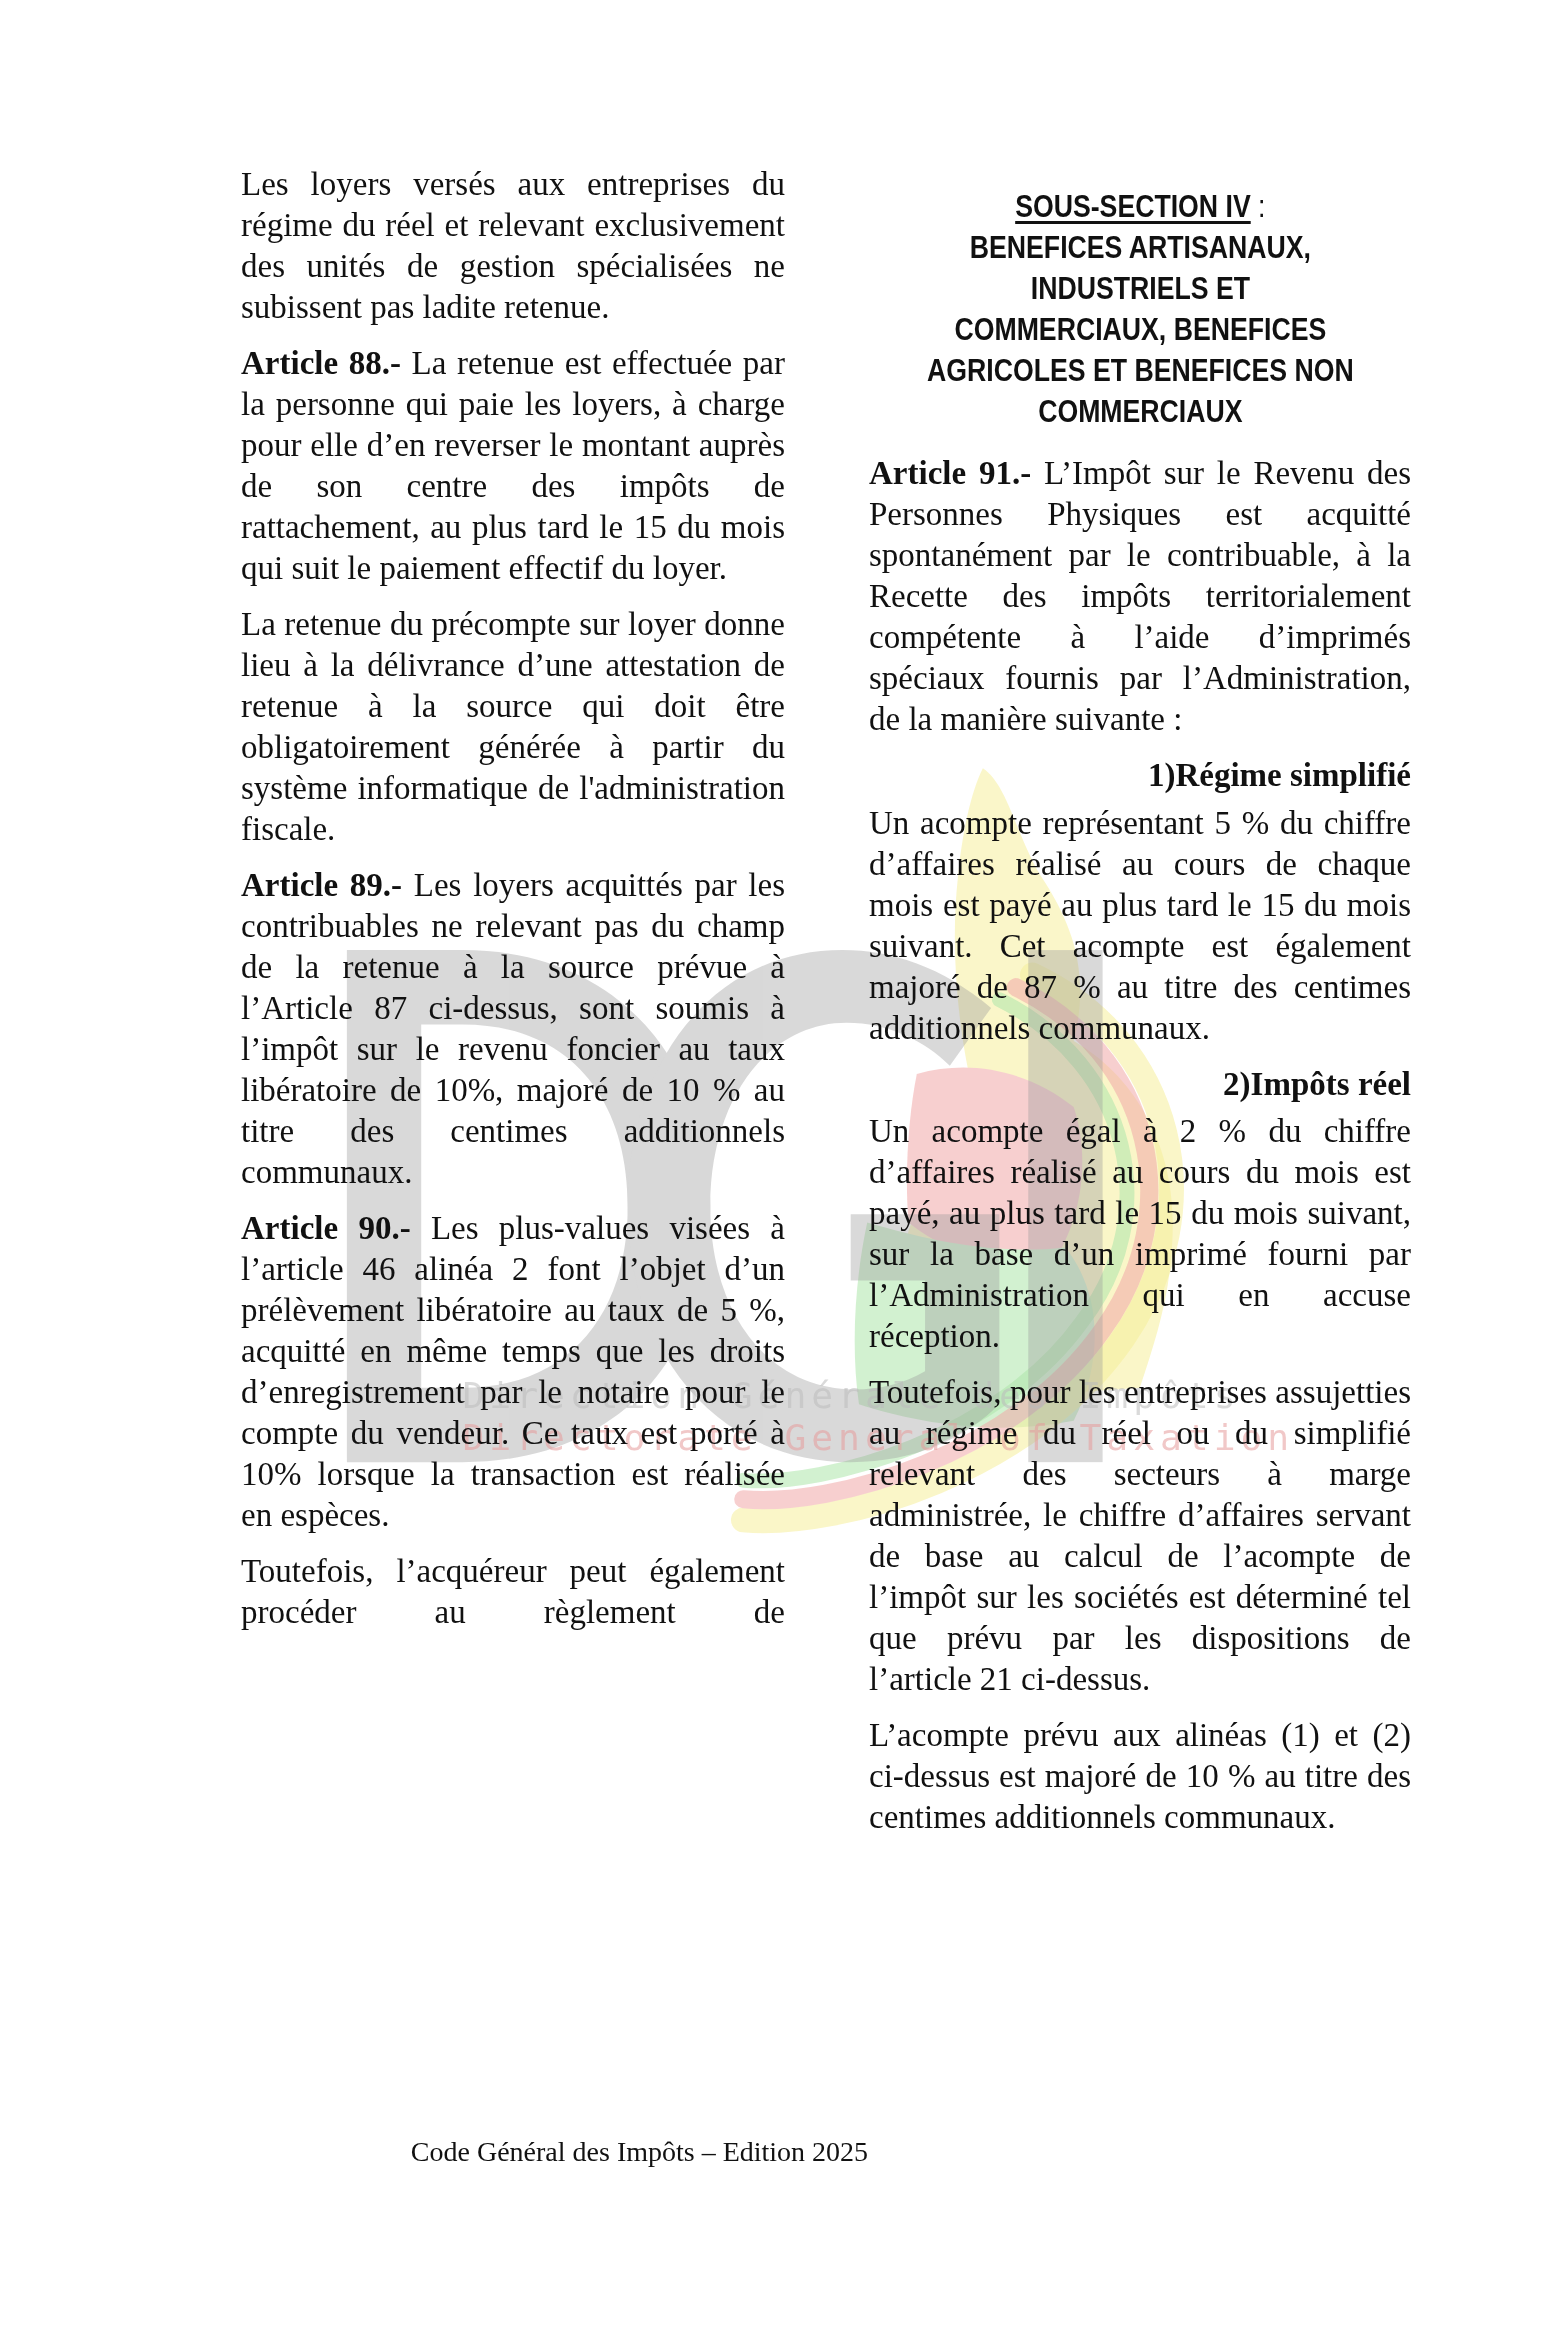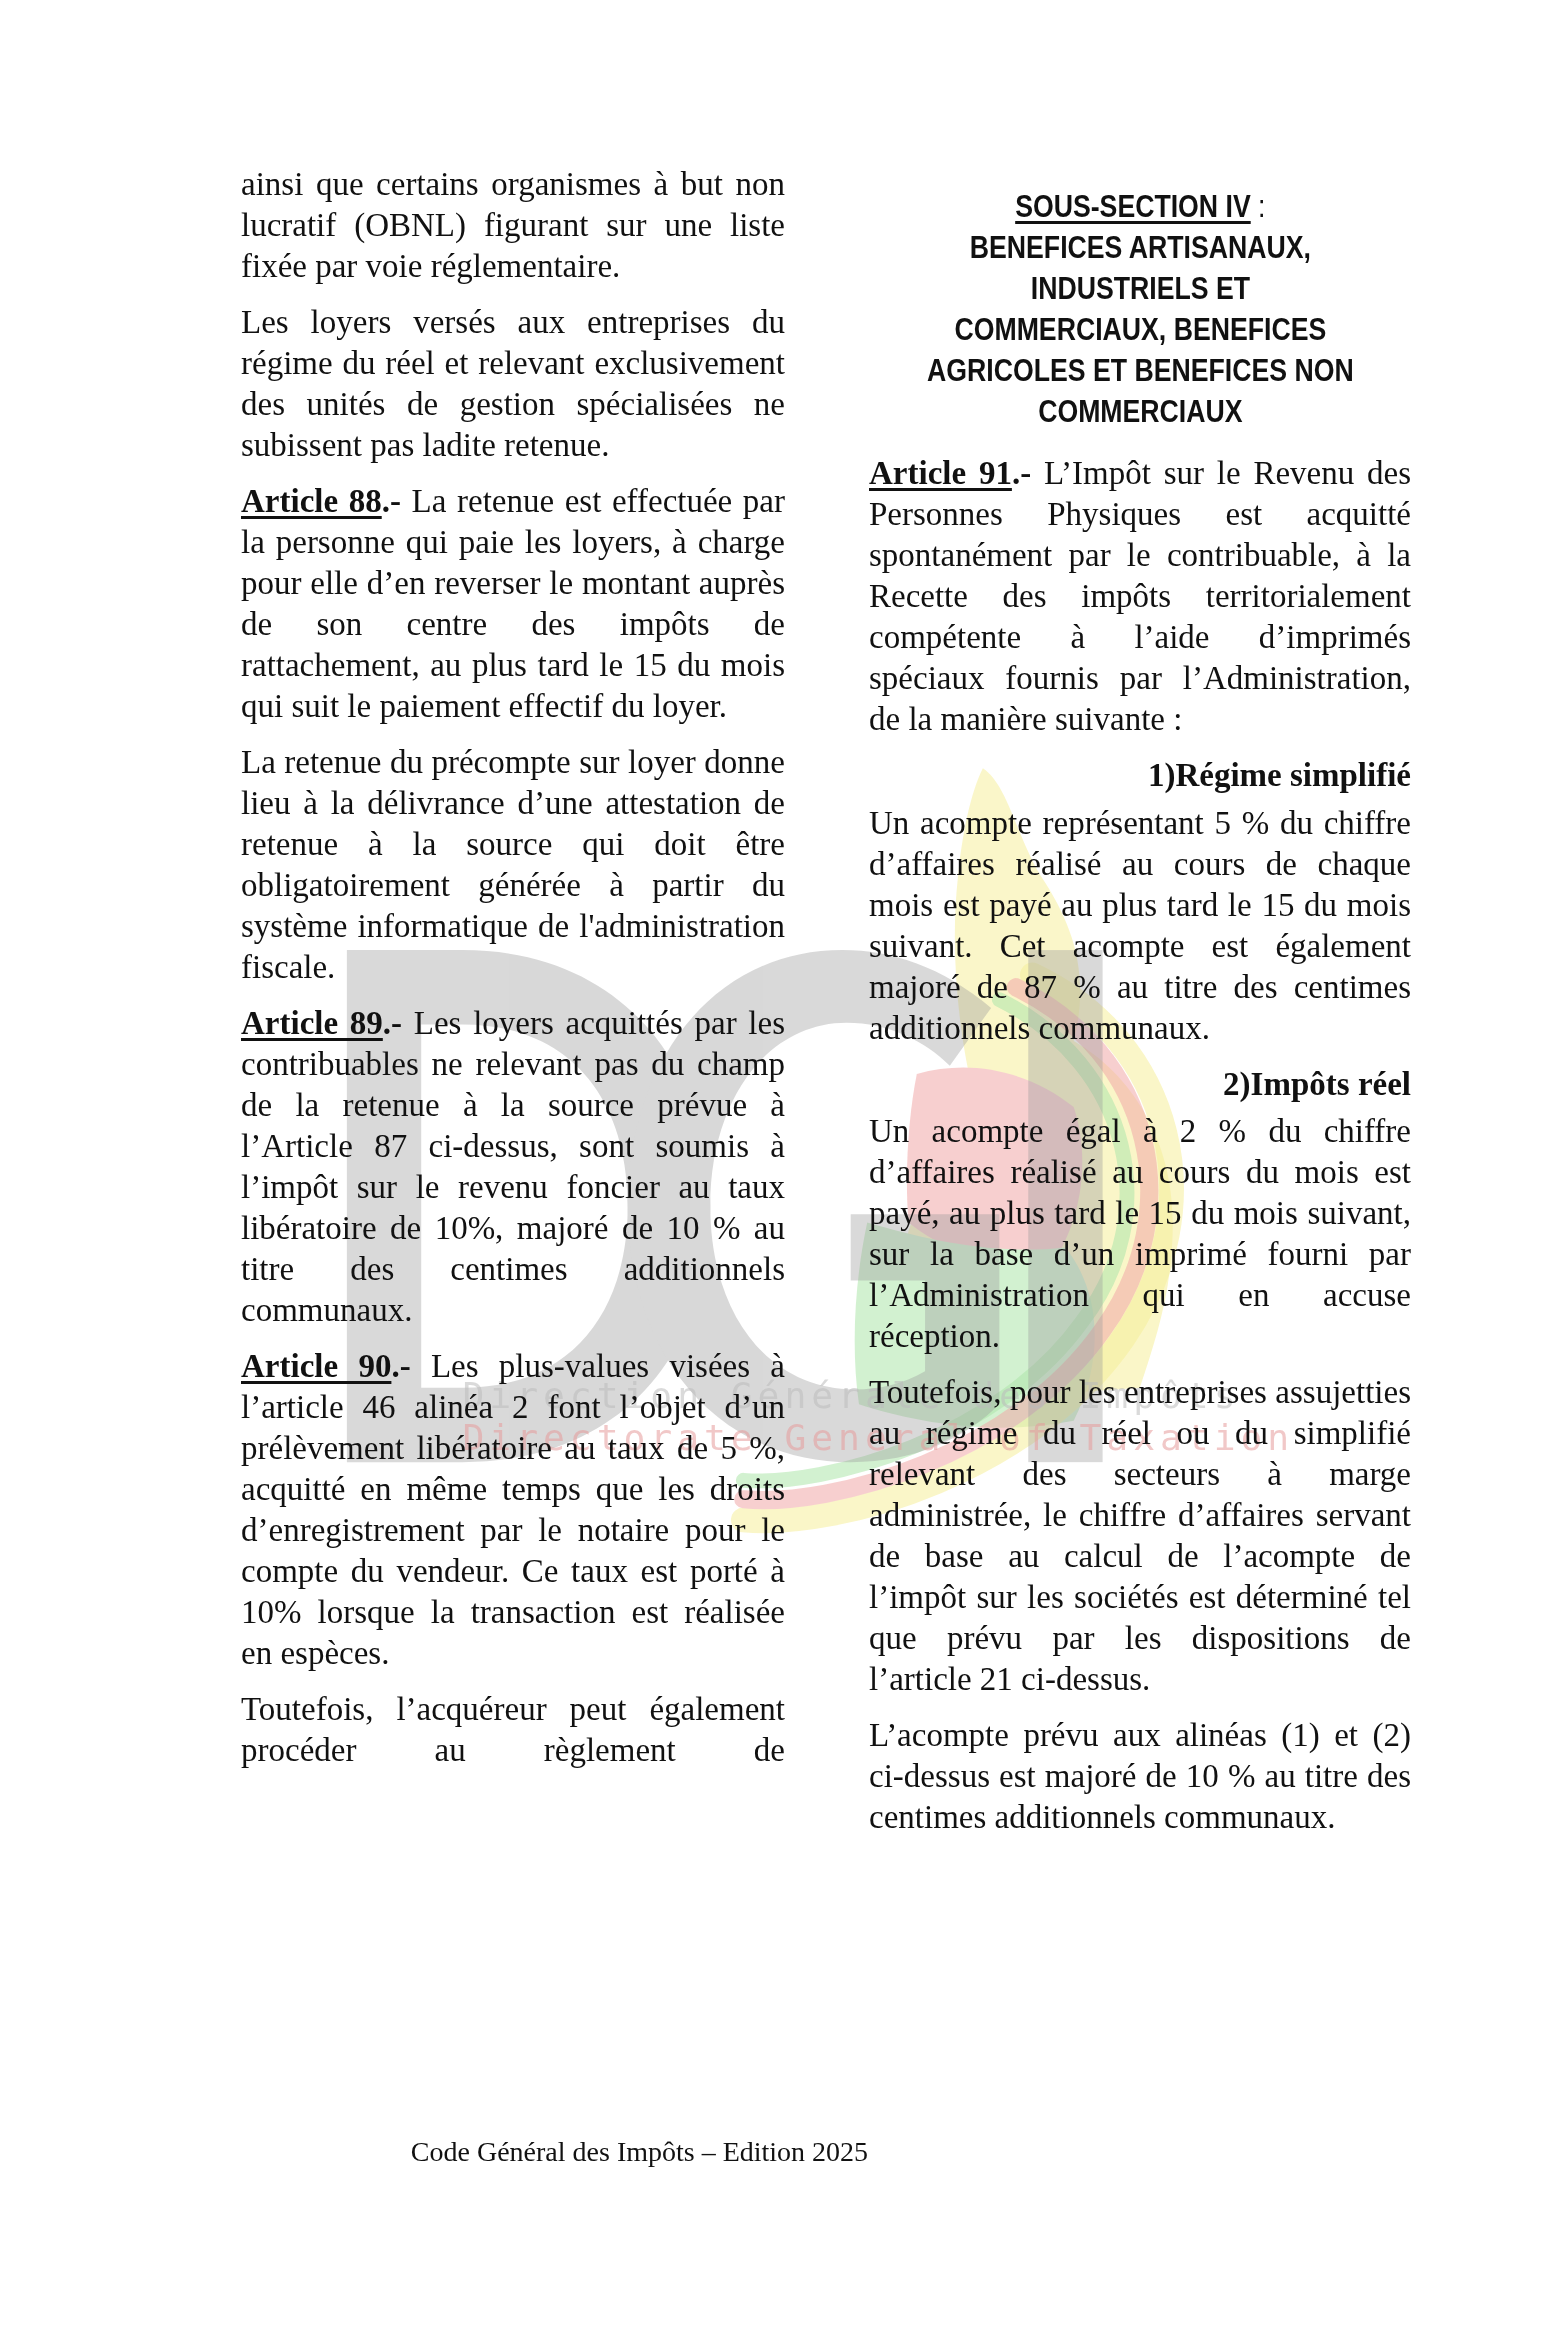--- a/index.html
+++ b/index.html
@@ -10,21 +10,21 @@
     .watermark { position: absolute; left: 0; top: 0; width: 1561px; height: 2342px; pointer-events: none; z-index: 0; }
 
     .col { position: absolute; top: 164px; z-index: 1;
       font-family: "Liberation Serif", "DejaVu Serif", serif;
       font-size: 33px; line-height: 41px; color: #111; text-align: justify; }
     .col-left { left: 241px; width: 544px; }
     .col-right { left: 869px; width: 542px; }
 
     .para { margin: 0 0 15px 0; }
     .art-label { font-weight: bold; }
-    .art-label .u { text-decoration: underline; text-decoration-thickness: 2.5px; text-underline-offset: 4.1px; margin-top: 33px; }
+    .art-label .u { text-decoration-thickness: 2.5px; text-underline-offset: 4.1px; margin-top: 33px; }
 
     .section-head { text-align: center; font-family: "Liberation Sans", "DejaVu Sans", sans-serif;
       font-weight: bold; font-size: 31px; line-height: 41px; margin: 21.5px 0 21.5px 0;
       transform: scaleX(0.86); transform-origin: center; width: 116%; margin-left: -8%; }
     .section-head .title-u { text-decoration: underline; text-decoration-thickness: 2.5px; text-underline-offset: 4.1px; }
     .section-head .colon { font-weight: normal; }
 
     .sub-head { font-weight: bold; margin: 0 0 6.6px 0; padding-left: 62px; text-align: right; }
     .sub-head .num { display: inline-block; width: 59px; }
 
@@ -54,21 +54,20 @@
       <path d="M420 1150 L560 1150 C760 1150 860 1300 860 1460 C860 1640 750 1770 560 1770 L420 1770 Z M510 1240 L510 1680 L560 1680 C690 1680 760 1590 760 1460 C760 1330 690 1240 560 1240 Z"></path>
       <path d="M1200 1220 C1140 1170 1080 1150 1020 1150 C860 1150 760 1290 760 1460 C760 1640 870 1770 1030 1770 C1110 1770 1170 1740 1210 1700 L1210 1470 L1030 1470 L1030 1550 L1120 1550 L1120 1660 C1095 1675 1065 1682 1035 1682 C930 1682 860 1590 860 1460 C860 1330 930 1238 1025 1238 C1075 1238 1120 1260 1150 1290 Z"></path>
       <rect x="1245" y="1150" width="90" height="620"></rect>
     </g>
 
     <text x="560" y="1705" font-family="DejaVu Sans Mono, monospace" font-size="44" fill="#bcbcbc" opacity="0.55" letter-spacing="6">Direction Générale des Impôts</text>
     <text x="560" y="1755" font-family="DejaVu Sans Mono, monospace" font-size="44" fill="#e69c9c" opacity="0.55" letter-spacing="6">Directorate General of Taxation</text>
   </svg>
 
   <div class="col col-left">
-    <p class="para">ainsi que certains organismes à but non lucratif (OBNL) figurant sur une liste fixée par voie réglementaire.</p>
     <p class="para">Les loyers versés aux entreprises du régime du réel et relevant exclusivement des unités de gestion spécialisées ne subissent pas ladite retenue.</p>
 
     <p class="para">
       <span class="art-label"><span class="u">Article 88</span><span>.-</span></span><span> La retenue est effectuée par la personne qui paie les loyers, à charge pour elle d’en reverser le montant auprès de son centre des impôts de rattachement, au plus tard le 15 du mois qui suit le paiement effectif du loyer.</span>
     </p>
 
     <p class="para">La retenue du précompte sur loyer donne lieu à la délivrance d’une attestation de retenue à la source qui doit être obligatoirement générée à partir du système informatique de l'administration fiscale.</p>
 
     <p class="para">
       <span class="art-label"><span class="u">Article 89</span><span>.-</span></span><span> Les loyers acquittés par les contribuables ne relevant pas du champ de la retenue à la source prévue à l’Article 87 ci-dessus, sont soumis à l’impôt sur le revenu foncier au taux libératoire de 10%, majoré de 10 % au titre des centimes additionnels communaux.</span>

